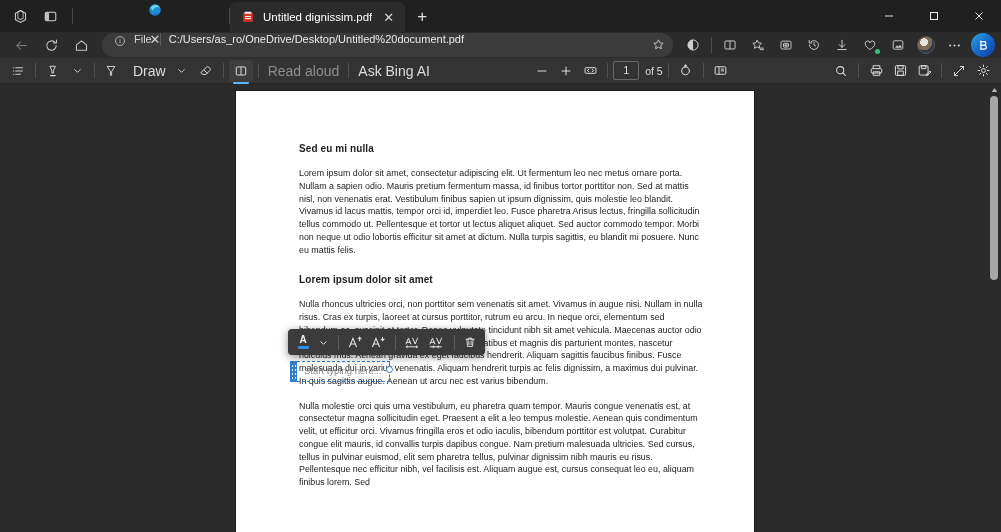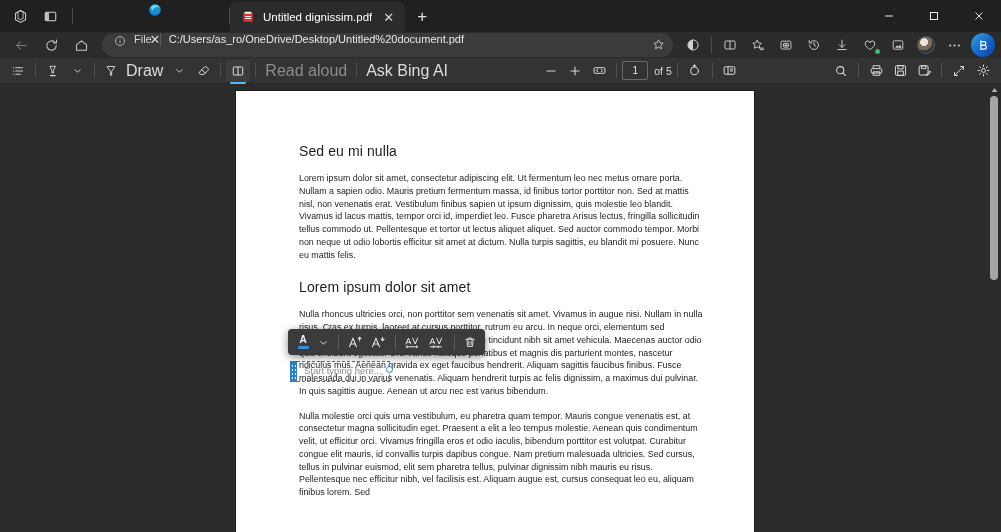--- a/index.html
+++ b/index.html
@@ -86,21 +86,21 @@
     font-size: 13px; font-weight: bold; margin-left: 3px;
   }
 
   
   .pdftoolbar {
     height: 26px; background: #333333; display: flex; align-items: center;
     padding: 0 6px; border-bottom: 1px solid #262626;
   }
   .pt-btn {
     height: 22px; min-width: 24px; padding: 0 4px; display: flex; align-items: center; justify-content: center;
-    color: #dcdcdc; border-radius: 3px; gap: 8px; font-size: 16px; position: relative;
+    color: #dcdcdc; border-radius: 3px; gap: 15px; font-size: 14px; position: relative;
   }
   .pt-btn.dim { color: #8d8d8d; }
   .pt-btn.sel { background: #3d3d3d; }
   .pt-btn.sel::after {
     content:''; position:absolute; left: 4px; right: 4px; bottom: -2px; height: 2px; background: #60b6f0; border-radius: 1px;
   }
   .pt-div { width: 1px; height: 15px; background: #4f4f4f; margin: 0 5px; }
   .pagebox {
     width: 26px; height: 19px; border: 1px solid #6a6a6a; border-radius: 2px;
     background: #333; color: #eaeaea; font-size: 10px; display: flex;
@@ -110,21 +110,21 @@
   .pt-spacer { flex: 1; }
 
   
   .viewer { height: 448px; background: #2b2b2b; position: relative; overflow: hidden; }
   .page {
     position: absolute; left: 236px; top: 7px; width: 518px; height: 441px;
     background: #ffffff; box-shadow: 0 0 0 1px #1c1c1c;
   }
   .pagepad { padding: 52px 50px 0 63px; }
   h2.doc-h {
-    font-size: 14px; color: #1d1d1d; font-weight: normal; margin-bottom: 13px; letter-spacing: .1px;
+    font-size: 10px; color: #1d1d1d; font-weight: bold; margin-bottom: 13px; letter-spacing: .1px;
   }
   p.doc-p {
     font-size: 8.9px; line-height: 12.75px; color: #242424; text-align: left;
     margin-bottom: 12px;
   }
   .gap-h { margin-top: 18px; }
 
   
   .anno-toolbar {
     position: absolute; left: 288px; top: 245px; height: 26px;

